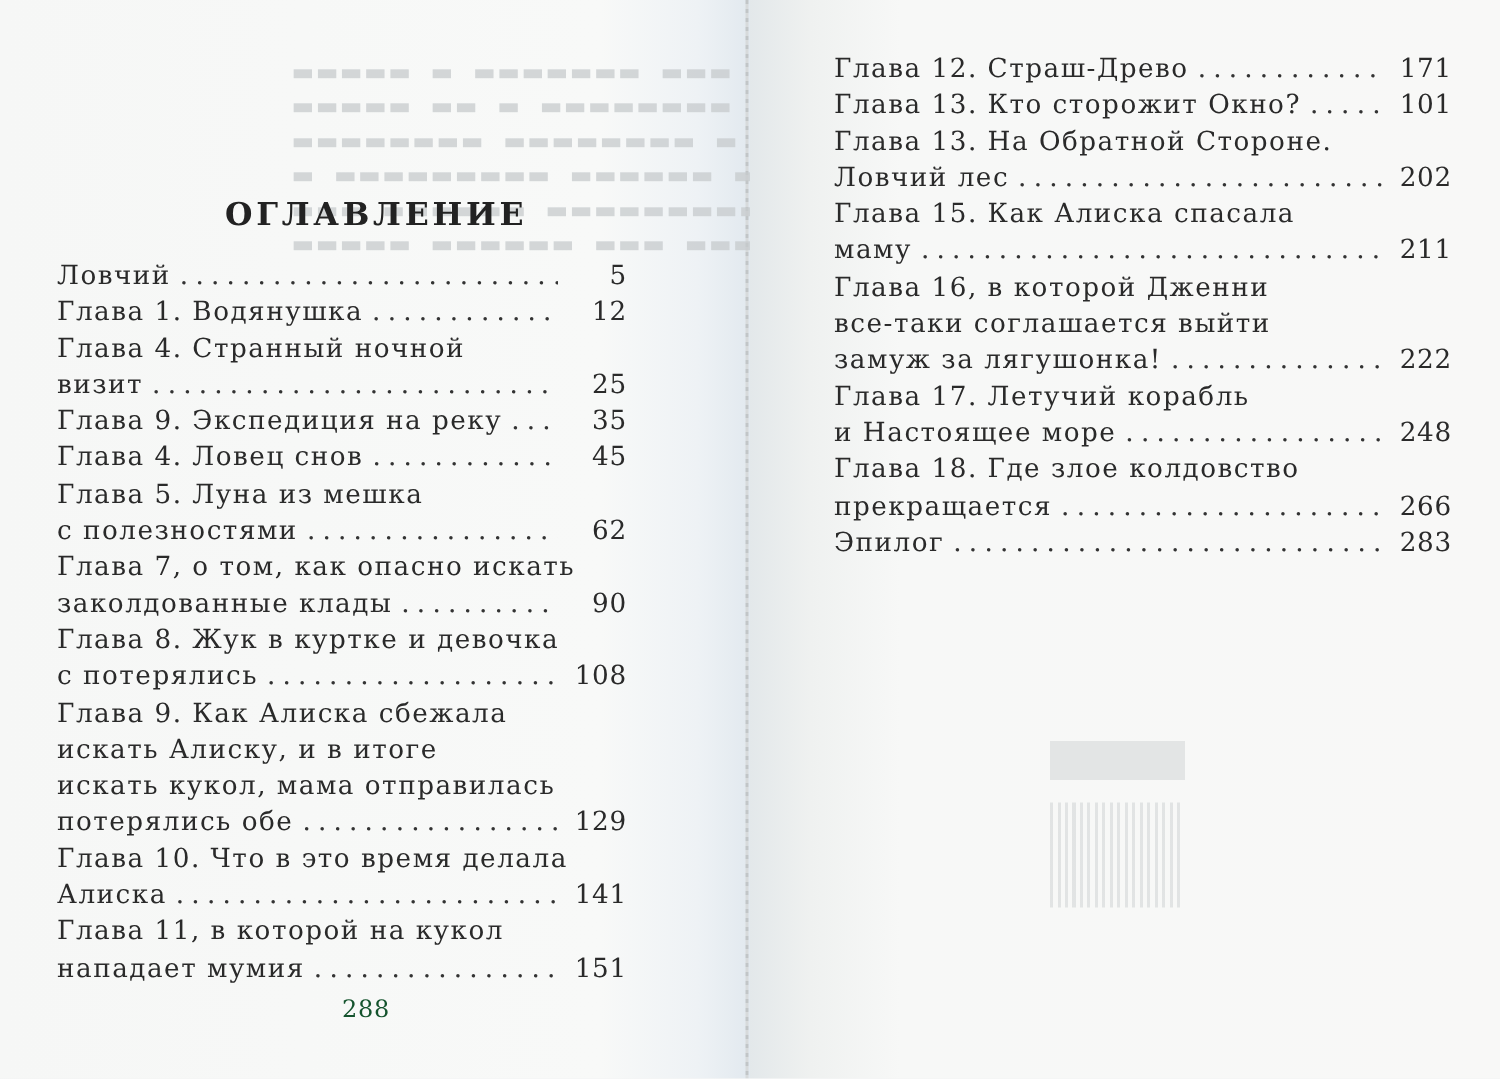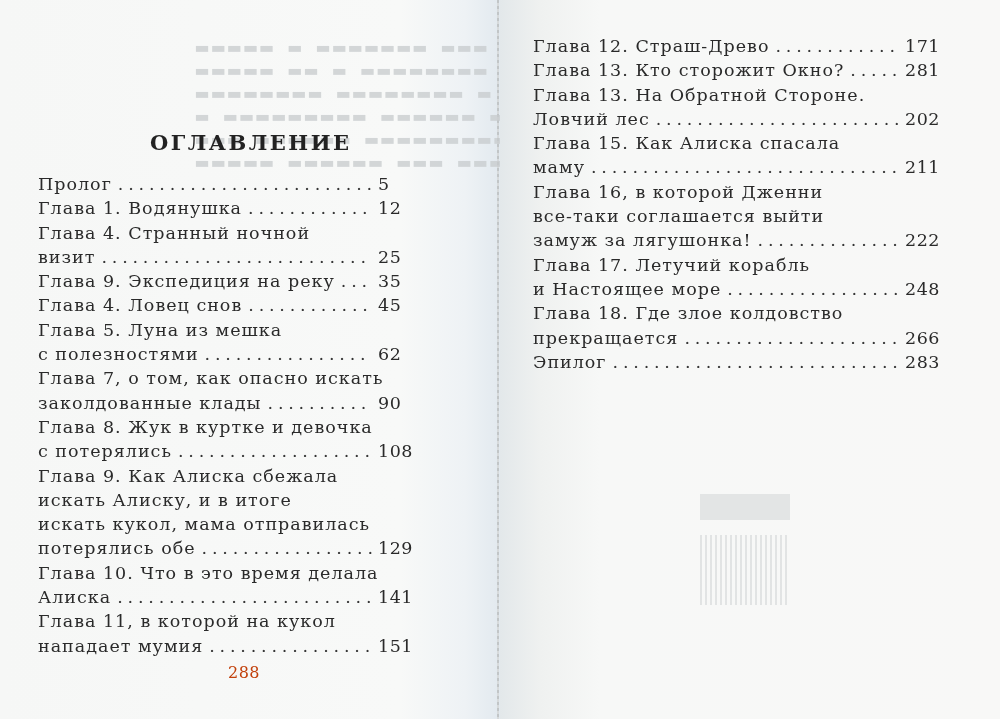--- a/index.html
+++ b/index.html
@@ -43,32 +43,32 @@
   }
 
   .toc-title {
     position: absolute; left: 150px; top: 116px;
     font-size: 21px; font-weight: bold; letter-spacing: 2.5px; color: #222;
   }
   .toc {
     position: absolute; font-size: 17.5px; line-height: 24.3px; letter-spacing: 1px;
   }
   .toc-left { left: 38px; top: 172px; width: 380px; }
-  .toc-right { left: 533px; top: 34px; width: 412px; }
+  .toc-right { left: 556px; top: 34px; width: 412px; }
   .entry { display: block; }
   .line { display: flex; align-items: baseline; white-space: nowrap; }
   .line .txt { flex: 0 0 auto; }
   .line .dots {
     flex: 1 1 auto; overflow: hidden; margin: 0 6px;
     letter-spacing: 4.8px; white-space: nowrap; color: #333;
   }
-  .line .pg { flex: 0 0 auto; min-width: 40px; letter-spacing: .5px; }
+  .line .pg { flex: 0 0 auto; min-width: 40px; text-align: right; letter-spacing: .5px; }
   .folio {
     position: absolute; left: 228px; top: 663px;
-    font-size: 16px; letter-spacing: .5px; color: #c2410c; text-align: center;
+    font-size: 16px; letter-spacing: .5px; color: #14532d; text-align: center;
   }
 </style>
 </head>
 <body>
 
 <div class="spread">
   <div class="page page-left"></div>
   <div class="page page-right"></div>
 </div>
 <div class="seam"></div>
@@ -80,21 +80,21 @@
                            ▬▬▬  ▬▬▬▬▬▬  ▬▬▬▬▬▬▬▬▬▬▬  ▬▬▬▬▬
                            ▬▬▬▬▬  ▬▬▬▬▬▬  ▬▬▬  ▬▬▬▬  ▬▬▬▬▬</div>
 <div class="ghost-logo"></div>
 <div class="ghost-barcode"></div>
 
 <h1 class="toc-title">ОГЛАВЛЕНИЕ</h1>
 
 <div class="toc toc-left" id="toc-left">
     <div class="entry">
       <div class="line">
-        <span class="txt">Пролог</span>
+        <span class="txt">Ловчий</span>
         <span class="dots">................................................................</span>
         <span class="pg">5</span>
       </div>
     </div>
     <div class="entry">
       <div class="line">
         <span class="txt">Глава 1. Водянушка</span>
         <span class="dots">................................................................</span>
         <span class="pg">12</span>
       </div>
@@ -195,21 +195,21 @@
       <div class="line">
         <span class="txt">Глава 12. Страш-Древо</span>
         <span class="dots">................................................................</span>
         <span class="pg">171</span>
       </div>
     </div>
     <div class="entry">
       <div class="line">
         <span class="txt">Глава 13. Кто сторожит Окно?</span>
         <span class="dots">................................................................</span>
-        <span class="pg">281</span>
+        <span class="pg">101</span>
       </div>
     </div>
     <div class="entry">
       <div class="line">
         <span class="txt">Глава 13. На Обратной Стороне.</span>
       </div>
       <div class="line">
         <span class="txt">Ловчий лес</span>
         <span class="dots">................................................................</span>
         <span class="pg">202</span>

